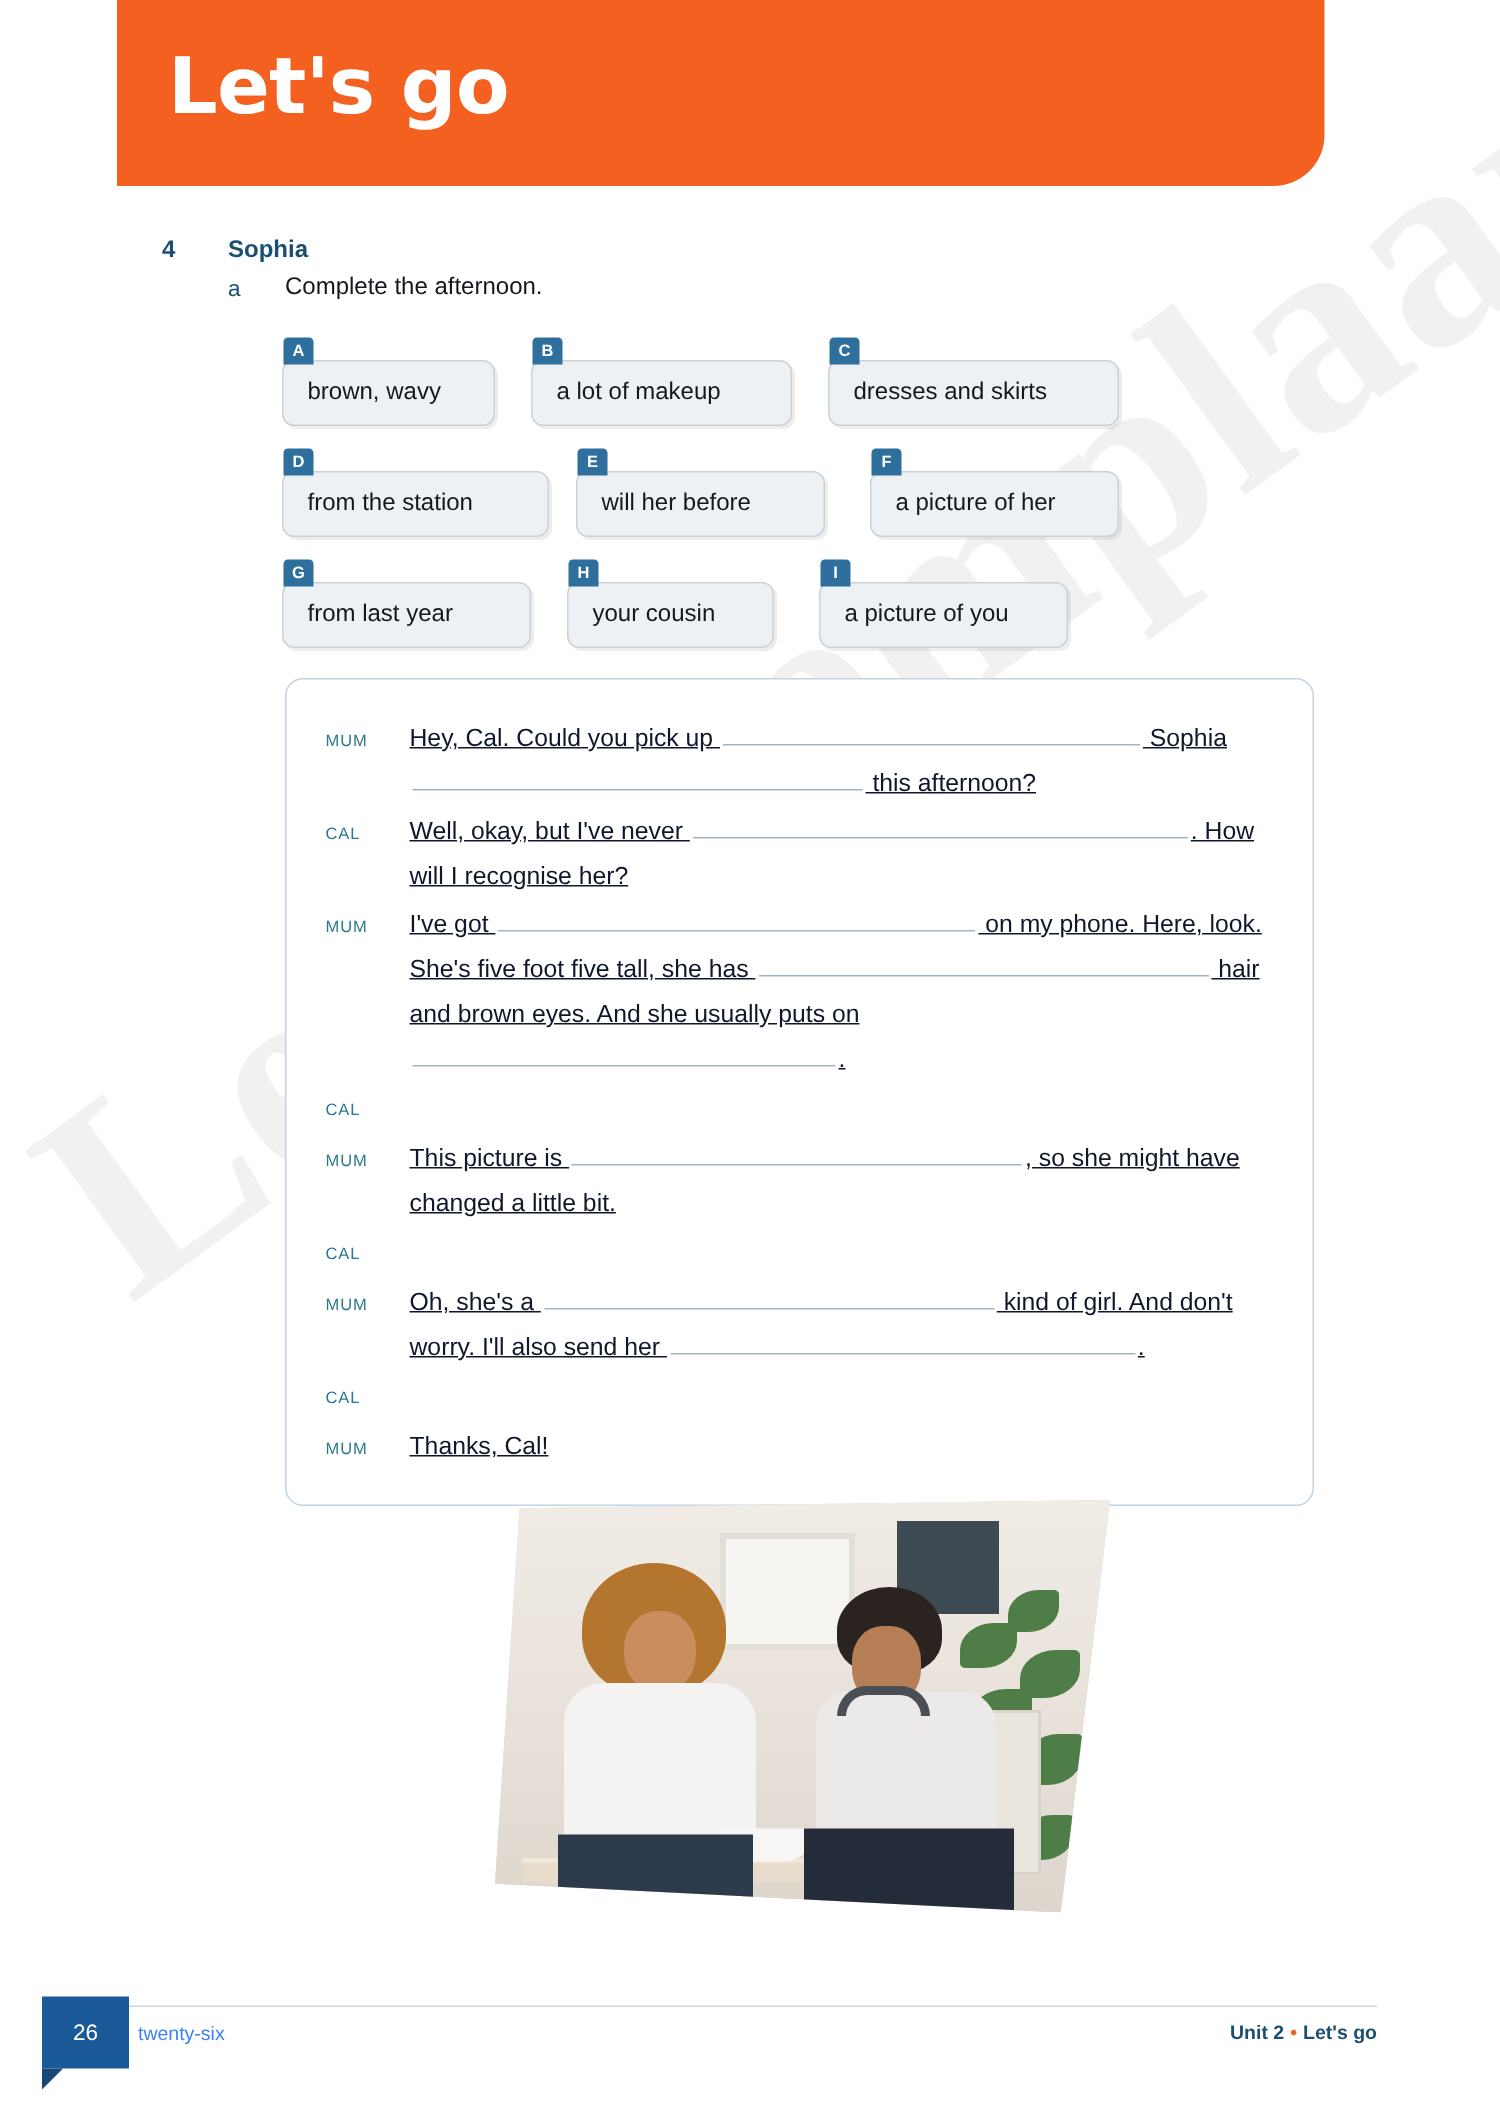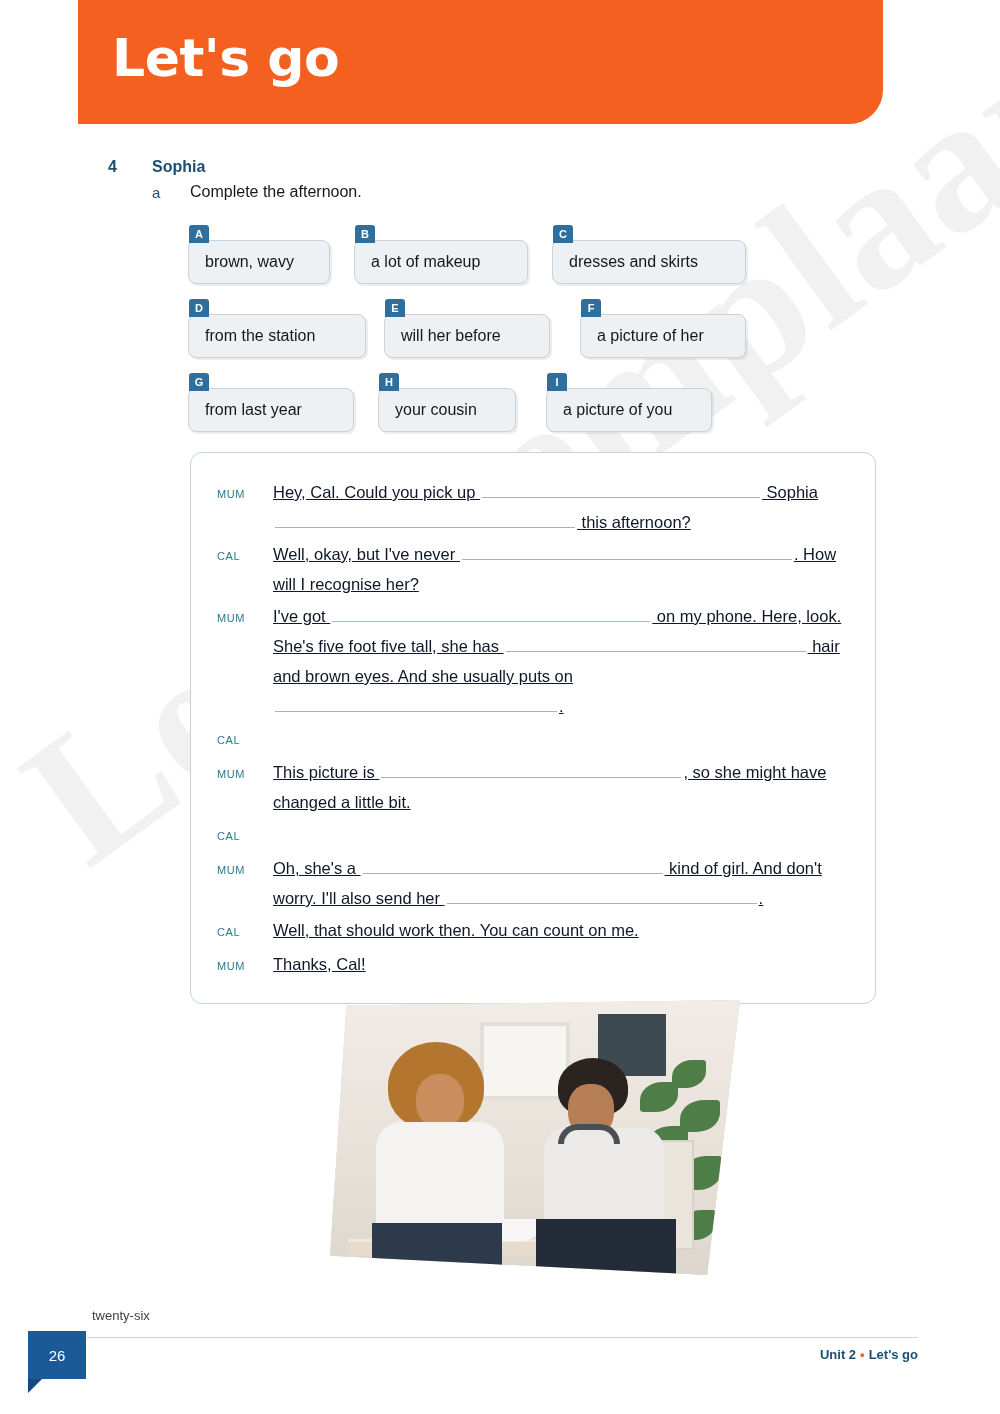--- a/index.html
+++ b/index.html
@@ -330,23 +330,23 @@
   }
   .page-badge .tail {
     position: absolute;
     left: 0; bottom: -14px;
     width: 0; height: 0;
     border-left: 14px solid #17487a;
     border-bottom: 14px solid transparent;
   }
   .page-word {
     position: absolute;
-    left: 92px; top: 1308px;
+    left: 92px; top: 1348px;
     font-size: 13px;
-    color: #404040;
+    color: #3b82f6;
     z-index: 4;
   }
   .footer-right {
     position: absolute;
     right: 82px; top: 1347px;
     font-size: 13px;
     color: #1b4f72;
     font-weight: 700;
     z-index: 4;
     text-align: right;
@@ -440,21 +440,20 @@
     </div>
     <div class="line">
       <div class="spk">CAL</div>
     </div>
     <div class="line">
       <div class="spk">MUM</div>
       <div class="utt">Oh, she's a <span class="blank" style="width: 300px;"></span> kind of girl. And don't worry. I'll also send her <span class="blank" style="width: 310px;"></span>.</div>
     </div>
     <div class="line">
       <div class="spk">CAL</div>
-      <div class="utt">Well, that should work then. You can count on me.</div>
     </div>
     <div class="line">
       <div class="spk">MUM</div>
       <div class="utt">Thanks, Cal!</div>
     </div>
   </div>
 
 <div class="photo-wrap">
   <div class="photo">
     <div class="ph-wall"></div>

